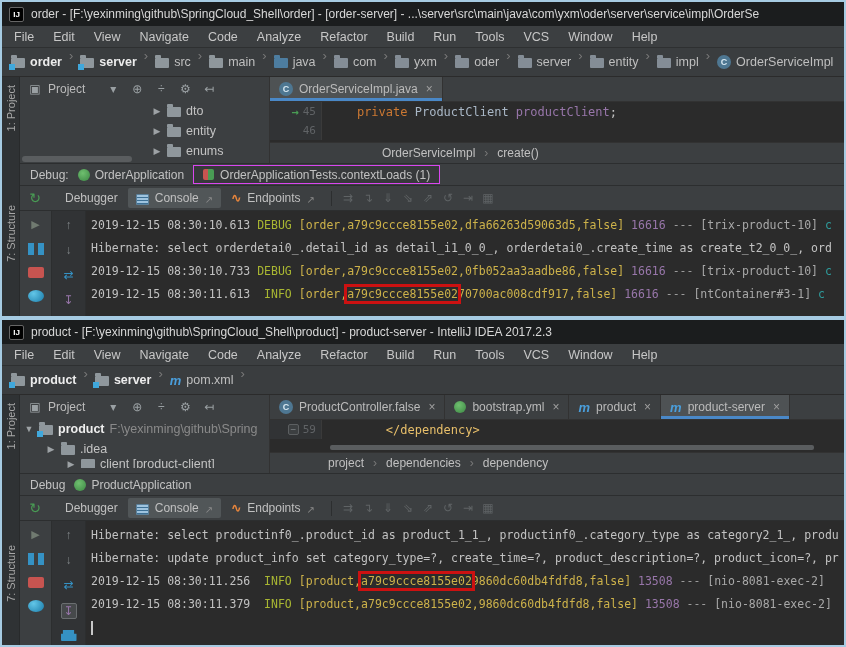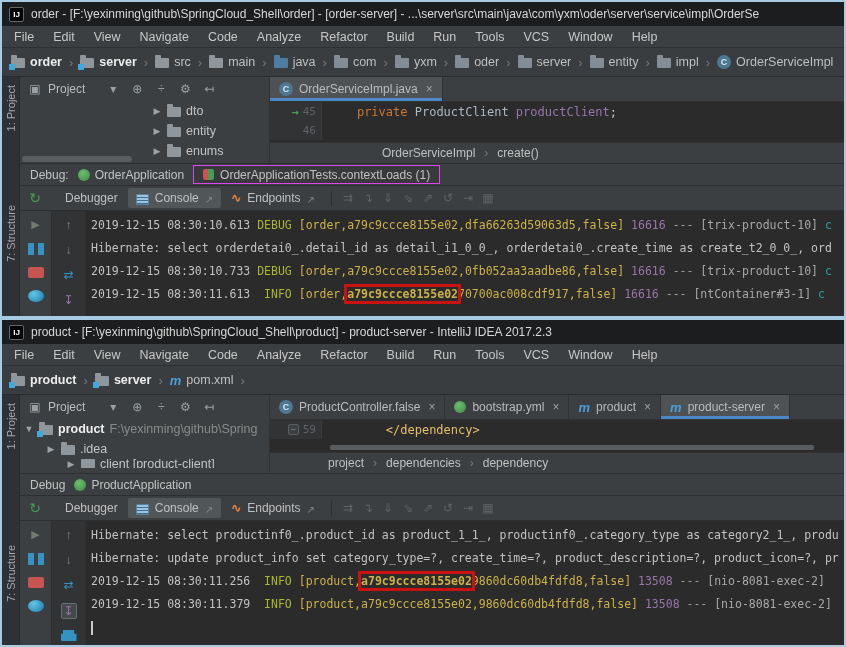--- a/index.html
+++ b/index.html
@@ -9,21 +9,21 @@
   .win-order{height:318px;}
   .win-product{height:329px;}
 
   .titlebar{height:24px;background:#1b1d1e;display:flex;align-items:center;gap:7px;padding:0 7px;color:#d8d8d8;font-size:12px;flex:0 0 auto;}
   .app-icon{width:15px;height:15px;background:#000;border:1px solid #666;color:#fff;font-size:8px;font-weight:bold;display:flex;align-items:center;justify-content:center;border-radius:2px;flex:0 0 auto;}
   .title-text{white-space:nowrap;overflow:hidden;}
 
   .menubar{height:22px;background:#3c3f41;display:flex;align-items:center;gap:19px;padding:0 12px;font-size:12.5px;color:#c7c7c7;border-bottom:1px solid #2e3031;flex:0 0 auto;}
   .menu-item{cursor:default;}
 
-  .navbar{height:29px;background:#3a3d3f;display:flex;align-items:center;padding:0 9px;font-size:12.5px;color:#bfbfbf;border-bottom:1px solid #2b2b2b;flex:0 0 auto;white-space:nowrap;overflow:hidden;}
+  .navbar{height:29px;background:#3a3d3f;display:flex;padding:0 9px;font-size:12.5px;color:#bfbfbf;border-bottom:1px solid #2b2b2b;flex:0 0 auto;white-space:nowrap;overflow:hidden;}
   .crumb{display:inline-flex;align-items:center;gap:5px;}
   .crumb.bold .crumb-label{color:#ececec;font-weight:bold;}
   .crumb-sep{color:#787878;margin:0 7px;font-size:13px;}
   .ic{width:14px;height:10px;display:inline-block;position:relative;background:#8f979c;border-radius:1px;margin-top:1px;}
   .ic::before{content:"";position:absolute;top:-3px;left:0;width:6px;height:3px;background:inherit;border-radius:1px 1px 0 0;}
   .ic-module::after{content:"";position:absolute;bottom:-2px;left:-2px;width:6px;height:6px;background:#40a8dc;}
   .ic-folder-src{background:#4d7da0;}
   .ic-package{background:#848d96;}
   .ic-class{width:14px;height:14px;border-radius:50%;background:#4e7792;color:#d8e8f2;font-size:9px;line-height:14px;text-align:center;font-weight:bold;margin-top:0;}
   .ic-class::before{display:none;}
@@ -104,21 +104,21 @@
   .cline{height:23px;line-height:23px;white-space:pre;overflow:hidden;}
   .seg-ts{color:#c2c2c2;}
   .seg-plain{color:#c2c2c2;}
   .seg-debug{color:#a9b732;}
   .seg-info{color:#a9b732;}
   .seg-trace{color:#cdb24a;}
   .seg-pid{color:#9876aa;}
   .seg-dim{color:#9a9a9a;}
   .seg-thread{color:#a8a8a8;}
   .seg-logger{color:#2e9e9e;}
-  .redbox{outline:3px solid #cc1111;outline-offset:0;font-weight:bold;}
+  .redbox{outline:3px solid #cc1111;outline-offset:0;}
   .cursor{display:inline-block;width:2px;height:14px;background:#c8c8c8;vertical-align:middle;}
 </style>
 </head>
 <body>
 
 <div class="stage">
 
   <div class="win win-order">
     <div class="titlebar">
       <span class="app-icon">IJ</span>

